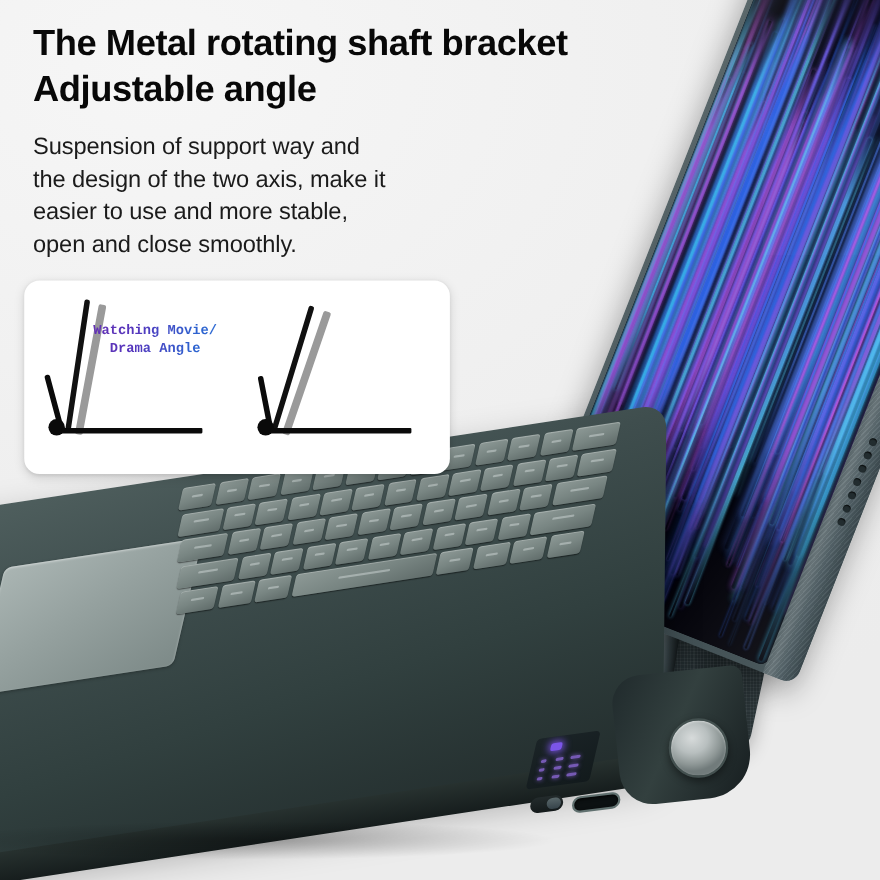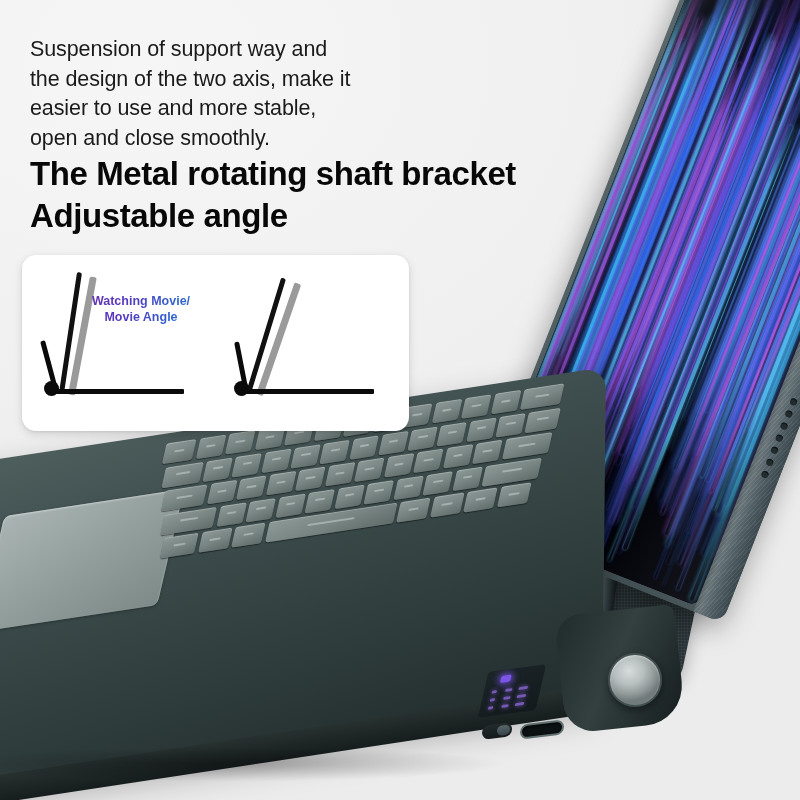--- a/index.html
+++ b/index.html
@@ -30,21 +30,21 @@
     letter-spacing:-0.1px; white-space:nowrap;
   }
 
   
   #angle-card {
     position:absolute; left:22px; top:255px; width:387px; height:176px;
     background:#fff; border-radius:14px; z-index:45;
     box-shadow:0 3px 10px rgba(0,0,0,.13), 0 1px 3px rgba(0,0,0,.08);
   }
   .diagram { position:absolute; top:0; height:100%; }
-  #diagram-movie  { left:6px;   width:190px; }
+  #diagram-movie  { left:6px;   width:190px;font-family:Liberation Mono, monospace; }
   #diagram-typing { left:196px; width:190px; }
 
   .d-label {
     position:absolute; text-align:center; width:150px;
     font-size:12.5px; font-weight:bold; line-height:16px;
     background:linear-gradient(100deg,#6a2fb0 0%,#5536bd 38%,#2f62cf 72%,#2a72d6 100%);
     -webkit-background-clip:text; background-clip:text; color:transparent;
     -webkit-text-fill-color:transparent;
   }
   #label-movie  { left:38px;  top:38px; }
@@ -519,43 +519,43 @@
         <div class="bl-glyph" style="left: 21px; top: 36px; width: 7px;"></div>
         <div class="bl-glyph" style="left: 34px; top: 36px; width: 9px;"></div>
       </div>
     <div id="power-switch">
       <div id="switch-nub"></div>
     </div>
     <div id="usb-port"></div>
   </div>
 
   <div id="copy">
+    <div>
+      <div class="title-line">The Metal rotating shaft bracket</div>
+      <div class="title-line">Adjustable angle</div>
+    </div>
     <div id="body-copy">
       <div class="body-line">Suspension of support way and</div>
       <div class="body-line">the design of the two axis, make it</div>
       <div class="body-line">easier to use and more stable,</div>
       <div class="body-line">open and close smoothly.</div>
-    </div>
-    <div>
-      <div class="title-line">The Metal rotating shaft bracket</div>
-      <div class="title-line">Adjustable angle</div>
     </div>
   </div>
 
   <div id="angle-card">
 
     <div class="diagram" id="diagram-movie">
       <div class="d-slab-dark" style="left:31px; top:16px; width:5px; height:122px; transform:rotate(8.5deg);"></div>
       <div class="d-slab" style="left:40px; top:20px; width:7px; height:120px; transform:rotate(10.5deg);"></div>
       <div class="d-leg" style="left:26px; top:84px; width:5px; height:54px; transform:rotate(-15deg);"></div>
       <div class="d-pivot" style="left:16px; top:126px;"></div>
       <div class="d-base" style="left:28px; top:134px; width:128px;"></div>
       <div class="d-label" id="label-movie">
         <span>Watching Movie/</span><br>
-        <span>Movie Angle</span>
+        <span>Drama Angle</span>
       </div>
     </div>
 
     <div class="diagram" id="diagram-typing">
       <div class="d-slab-dark" style="left:28px; top:18px; width:5px; height:120px; transform:rotate(17deg);"></div>
       <div class="d-slab" style="left:38px; top:22px; width:7px; height:118px; transform:rotate(19deg);"></div>
       <div class="d-leg" style="left:26px; top:86px; width:5px; height:52px; transform:rotate(-11deg);"></div>
       <div class="d-pivot" style="left:16px; top:126px;"></div>
       <div class="d-base" style="left:28px; top:134px; width:128px;"></div>
     </div>

